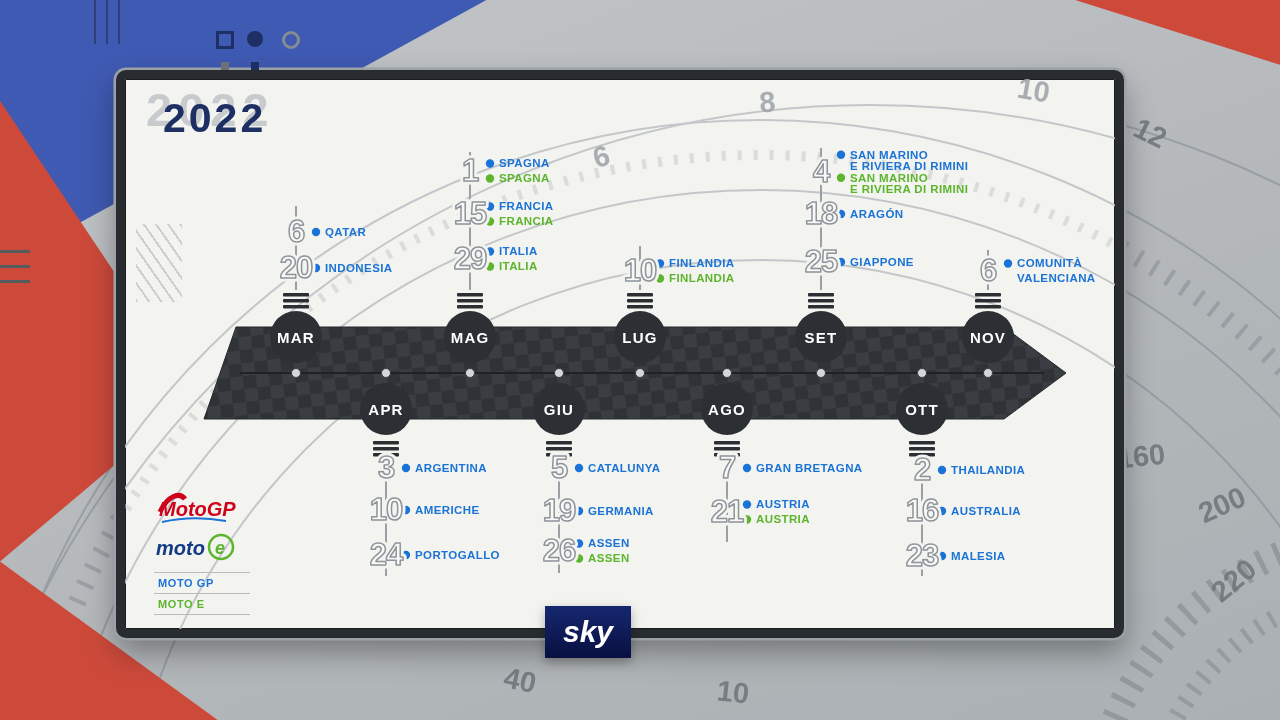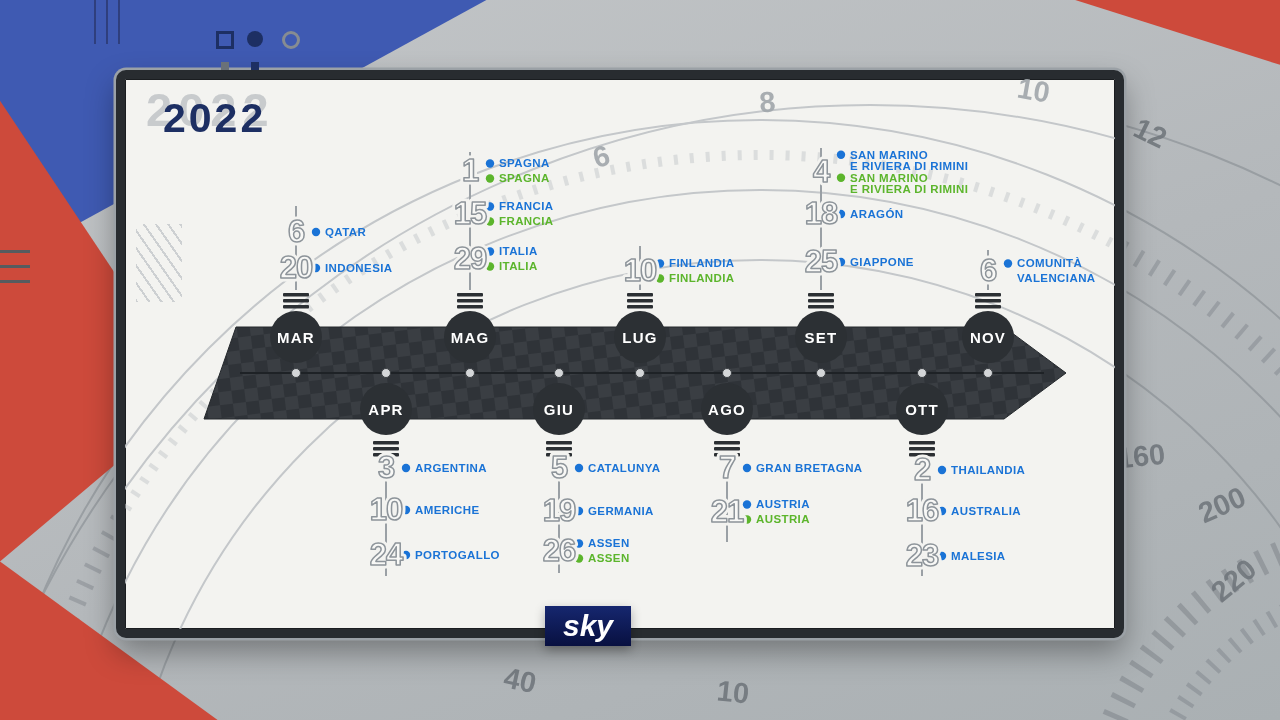--- a/index.html
+++ b/index.html
@@ -40,21 +40,21 @@
   .shape-ring{position:absolute;left:282px;top:31px;width:12px;height:12px;border-radius:50%;border:3px solid #868c92;}
   .mini-1{position:absolute;left:221px;top:62px;width:8px;height:8px;background:#6a7178;}
   .mini-2{position:absolute;left:251px;top:62px;width:8px;height:8px;background:#1d2f63;}
   
   .legend{position:absolute;left:154px;top:486px;width:110px;}
   .legend-lines{margin-top:4px;width:96px;}
   .legend-rule{height:1px;background:#b9bcbe;margin:3px 0;}
   .legend-gp{color:#1a73d6;font-size:11px;font-weight:800;letter-spacing:.6px;padding:1px 0 1px 4px;}
   .legend-e{color:#5cb52c;font-size:11px;font-weight:800;letter-spacing:.6px;padding:1px 0 1px 4px;}
   
-  .sky-logo{position:absolute;left:545px;top:606px;height:40px;display:flex;
+  .sky-logo{position:absolute;left:545px;top:606px;height:52px;display:flex;
             box-shadow:0 4px 10px rgba(0,0,0,.3);}
   .sky-box{width:86px;background:linear-gradient(180deg,#16276f 0%,#081040 100%);
            color:#fff;font-style:italic;font-weight:800;font-size:30px;
            display:flex;align-items:center;justify-content:center;}
   .sport-box{width:106px;background:#e2231c;color:#fff;font-style:italic;font-weight:800;
              font-size:30px;display:flex;align-items:center;justify-content:center;}
 </style>
 </head>
 <body>
 
@@ -304,18 +304,37 @@
         <text x="922" y="566" text-anchor="middle" font-size="31" font-weight="700" letter-spacing="-1" fill="#f8f8f6" stroke="#8d949a" stroke-width="1.5" stroke-linejoin="round">23</text>
       </g>
     </svg>
 
   <div class="shape-square"></div>
   <div class="shape-dot"></div>
   <div class="shape-ring"></div>
   <div class="mini-1"></div>
   <div class="mini-2"></div>
 
+  <div class="legend">
+    <svg width="86" height="42">
+      <path d="M6,26 C14,9 26,6 31,13" stroke="#d0021b" stroke-width="5" fill="none"></path>
+      <text x="5" y="30" font-style="italic" font-weight="900" font-size="20" fill="#d0021b">MotoGP</text>
+      <path d="M8,36 C30,31 50,31 72,35" stroke="#1a73d6" stroke-width="2" fill="none"></path>
+    </svg>
+    <svg width="86" height="32">
+      <text x="2" y="23" font-style="italic" font-weight="900" font-size="20" fill="#123a85">moto</text>
+      <circle cx="67" cy="15" r="12" stroke="#5cb52c" stroke-width="2.5" fill="none"></circle>
+      <text x="61" y="22" font-style="italic" font-weight="900" font-size="18" fill="#5cb52c">e</text>
+    </svg>
+    <div class="legend-lines">
+      <div class="legend-rule"></div>
+      <div class="legend-gp">MOTO GP</div>
+      <div class="legend-rule"></div>
+      <div class="legend-e">MOTO E</div>
+      <div class="legend-rule"></div>
+    </div>
+  </div>
 
   <div class="sky-logo">
     <div class="sky-box">sky</div>
   </div>
 
 </div>
 
 </body></html>

